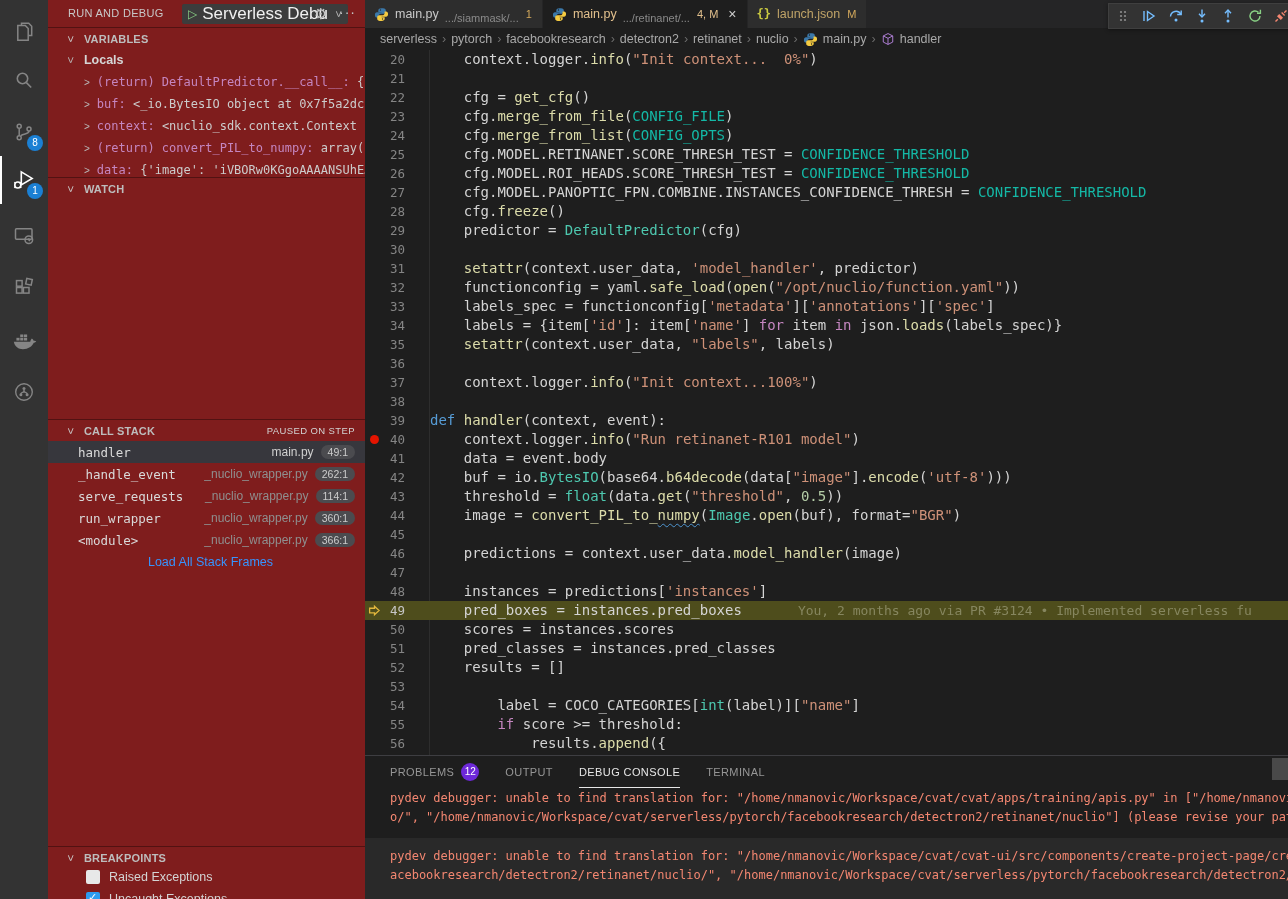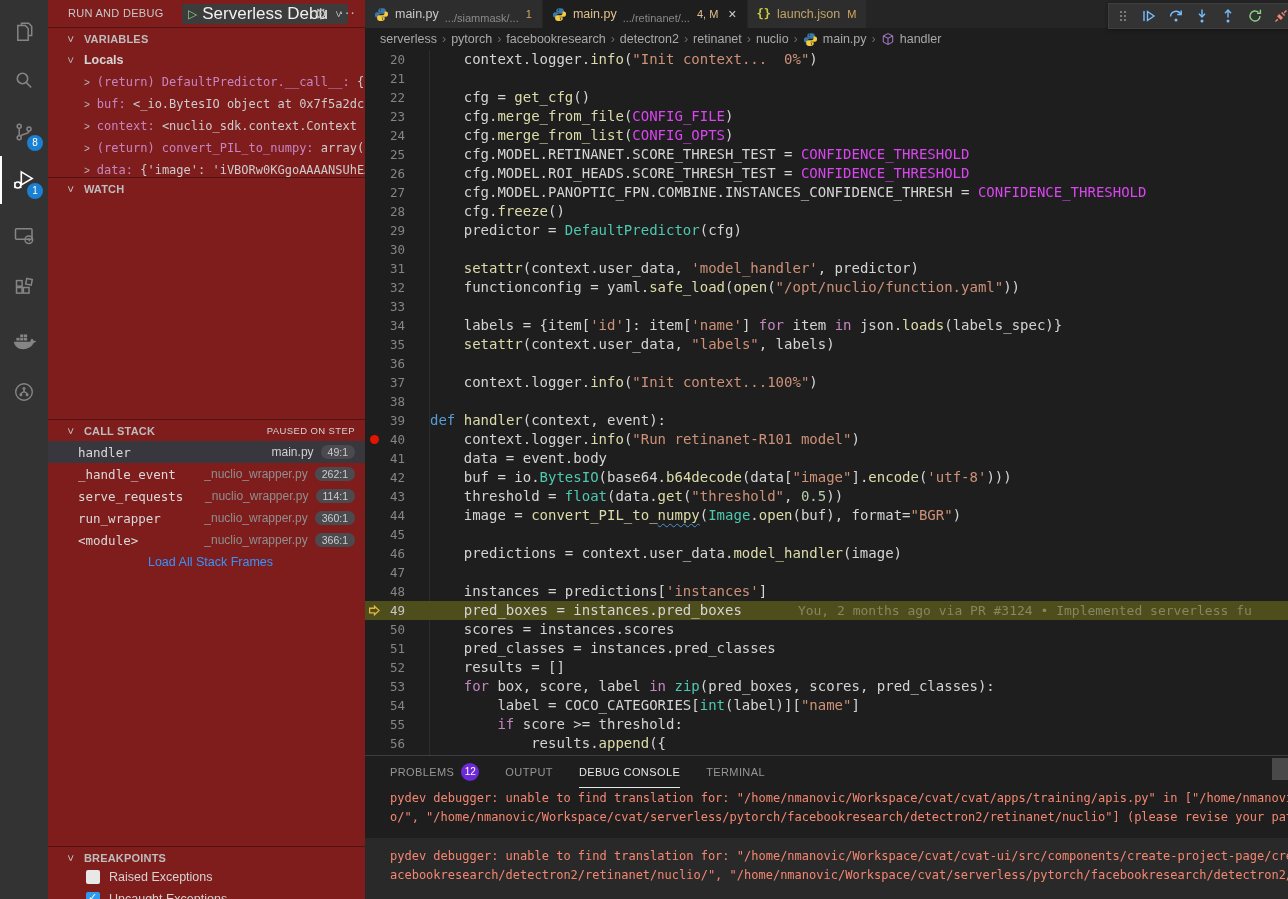--- a/index.html
+++ b/index.html
@@ -85,21 +85,21 @@
     font-family:"DejaVu Sans Mono", monospace; font-size:14px; }
   .indent-guide { position:absolute; left:64px; top:0; bottom:0; width:1px; background:rgba(255,255,255,.07); }
   .cline { position:relative; height:19px; line-height:19px; display:flex; }
   .cline.cur { background:#4e4d1c; }
   .glyph { width:18px; flex:none; display:flex; align-items:center; justify-content:center; }
   .bp-dot { width:9px; height:9px; border-radius:50%; background:#e51400; }
   .lnum { width:22px; flex:none; text-align:right; color:#858585; font-size:12.5px; }
   .cline.cur .lnum { color:#c6c6c6; }
   .ltext { padding-left:25px; white-space:pre; }
   .tk-p { color:#d4d4d4; } .tk-f { color:#dcdcaa; } .tk-k { color:#c586c0; } .tk-d { color:#569cd6; }
-  .tk-s { color:#ce9178; } .tk-n { color:#b5cea8; } .tk-c { color:#4ec9b0; } .tk-C { color:#d946ef; }
+  .tk-s { color:#ce9178; } .tk-n { color:#b5cea8; } .tk-c { color:#4ec9b0; } .tk-C { color:#14b8a6; }
   .tk-w { color:#dcdcaa; text-decoration:underline wavy #4e94ce 1px; text-underline-offset:3px; }
   .blame { color:#86865f; margin-left:56px; font-size:13px; }
 
   
   .dbg-toolbar { position:absolute; top:3px; left:1108px; right:-4px; height:26px; background:#333333;
     border:1px solid #3f3f3f; display:flex; align-items:center; padding-left:4px; gap:6px; z-index:9;
     box-shadow:0 1px 4px rgba(0,0,0,.4); }
   .dbg-btn { width:22px; height:22px; display:flex; align-items:center; justify-content:center; cursor:pointer; }
 
   
@@ -402,20 +402,21 @@
           <span class="ltext"><span class="tk-p">    </span><span class="tk-f">setattr</span><span class="tk-p">(context.user_data, </span><span class="tk-s">'model_handler'</span><span class="tk-p">, predictor)</span></span>
         </div>
         <div class="cline">
           <span class="glyph"></span>
           <span class="lnum">32</span>
           <span class="ltext"><span class="tk-p">    functionconfig = yaml.</span><span class="tk-f">safe_load</span><span class="tk-p">(</span><span class="tk-f">open</span><span class="tk-p">(</span><span class="tk-s">"/opt/nuclio/function.yaml"</span><span class="tk-p">))</span></span>
         </div>
         <div class="cline">
           <span class="glyph"></span>
           <span class="lnum">33</span>
+          <span class="ltext"><span class="tk-p">    labels_spec = functionconfig[</span><span class="tk-s">'metadata'</span><span class="tk-p">][</span><span class="tk-s">'annotations'</span><span class="tk-p">][</span><span class="tk-s">'spec'</span><span class="tk-p">]</span></span>
         </div>
         <div class="cline">
           <span class="glyph"></span>
           <span class="lnum">34</span>
           <span class="ltext"><span class="tk-p">    labels = {item[</span><span class="tk-s">'id'</span><span class="tk-p">]: item[</span><span class="tk-s">'name'</span><span class="tk-p">] </span><span class="tk-k">for</span><span class="tk-p"> item </span><span class="tk-k">in</span><span class="tk-p"> json.</span><span class="tk-f">loads</span><span class="tk-p">(labels_spec)}</span></span>
         </div>
         <div class="cline">
           <span class="glyph"></span>
           <span class="lnum">35</span>
           <span class="ltext"><span class="tk-p">    </span><span class="tk-f">setattr</span><span class="tk-p">(context.user_data, </span><span class="tk-s">"labels"</span><span class="tk-p">, labels)</span></span>
@@ -507,21 +508,20 @@
           <span class="ltext"><span class="tk-p">    pred_classes = instances.pred_classes</span></span>
         </div>
         <div class="cline">
           <span class="glyph"></span>
           <span class="lnum">52</span>
           <span class="ltext"><span class="tk-p">    results = []</span></span>
         </div>
         <div class="cline">
           <span class="glyph"></span>
           <span class="lnum">53</span>
-          <span class="ltext"><span class="tk-p">    </span><span class="tk-k">for</span><span class="tk-p"> box, score, label </span><span class="tk-k">in</span><span class="tk-p"> </span><span class="tk-c">zip</span><span class="tk-p">(pred_boxes, scores, pred_classes):</span></span>
         </div>
         <div class="cline">
           <span class="glyph"></span>
           <span class="lnum">54</span>
           <span class="ltext"><span class="tk-p">        label = COCO_CATEGORIES[</span><span class="tk-c">int</span><span class="tk-p">(label)][</span><span class="tk-s">"name"</span><span class="tk-p">]</span></span>
         </div>
         <div class="cline">
           <span class="glyph"></span>
           <span class="lnum">55</span>
           <span class="ltext"><span class="tk-p">        </span><span class="tk-k">if</span><span class="tk-p"> score &gt;= threshold:</span></span>

